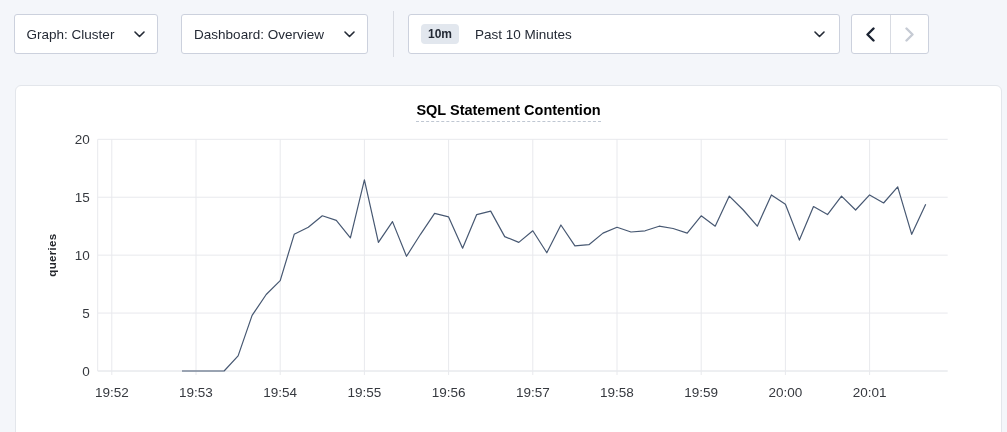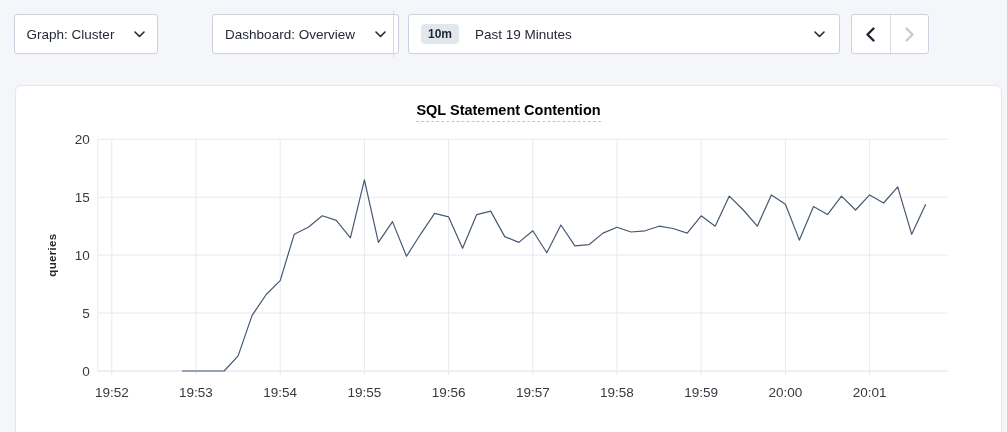--- a/index.html
+++ b/index.html
@@ -8,21 +8,21 @@
 
   
   .toolbar { position:absolute; left:0; top:0; width:1007px; height:68px; }
   .btn {
     position:absolute; top:14px; height:40px; background:#ffffff;
     border:1px solid #ccd1dd; border-radius:3px; display:flex; align-items:center;
     font-size:13.5px; color:#242a35; cursor:pointer;
   }
   .dropdown { justify-content:center; gap:20px; font-weight:500; }
   #graph-dd { left:14px; width:144px; }
-  #dash-dd  { left:181px; width:187px;margin-left:31px; }
+  #dash-dd  { left:181px; width:187px; }
   .vdivider { position:absolute; left:393px; top:11px; width:1px; height:46px; background:#d8dbe2; }
   #time-dd  { left:408px; width:432px; padding:0 14px 0 12px; }
   .badge {
     background:#e2e7ee; color:#242a35; font-weight:bold; font-size:12px;
     border-radius:4px; padding:4px 7px; line-height:1;
   }
   #time-dd .tlabel { margin-left:16px; flex:1; text-align:left; font-weight:500; }
   .arrow-group {
     position:absolute; left:851px; top:14px; width:78px; height:40px;
     background:#fff; border:1px solid #ccd1dd; border-radius:3px; display:flex;
@@ -61,21 +61,21 @@
     <span>Dashboard: Overview</span>
     <svg width="11" height="7" viewBox="0 0 11 7">
       <polyline points="1,1 5.5,5.5 10,1" fill="none" stroke="#242a35" stroke-width="1.6" stroke-linecap="round" stroke-linejoin="round"></polyline>
     </svg>
   </div>
 
   <div class="vdivider"></div>
 
   <div class="btn" id="time-dd">
     <span class="badge">10m</span>
-    <span class="tlabel">Past 19 Minutes</span>
+    <span class="tlabel">Past 10 Minutes</span>
     <svg width="11" height="7" viewBox="0 0 11 7">
       <polyline points="1,1 5.5,5.5 10,1" fill="none" stroke="#242a35" stroke-width="1.6" stroke-linecap="round" stroke-linejoin="round"></polyline>
     </svg>
   </div>
 
   <div class="arrow-group">
     <div class="arrow-half">
       <svg width="9" height="15" viewBox="0 0 9 15">
         <polyline points="7.5,1.5 1.5,7.5 7.5,13.5" fill="none" stroke="#1b2332" stroke-width="2.4" stroke-linecap="round" stroke-linejoin="round"></polyline>
       </svg>

